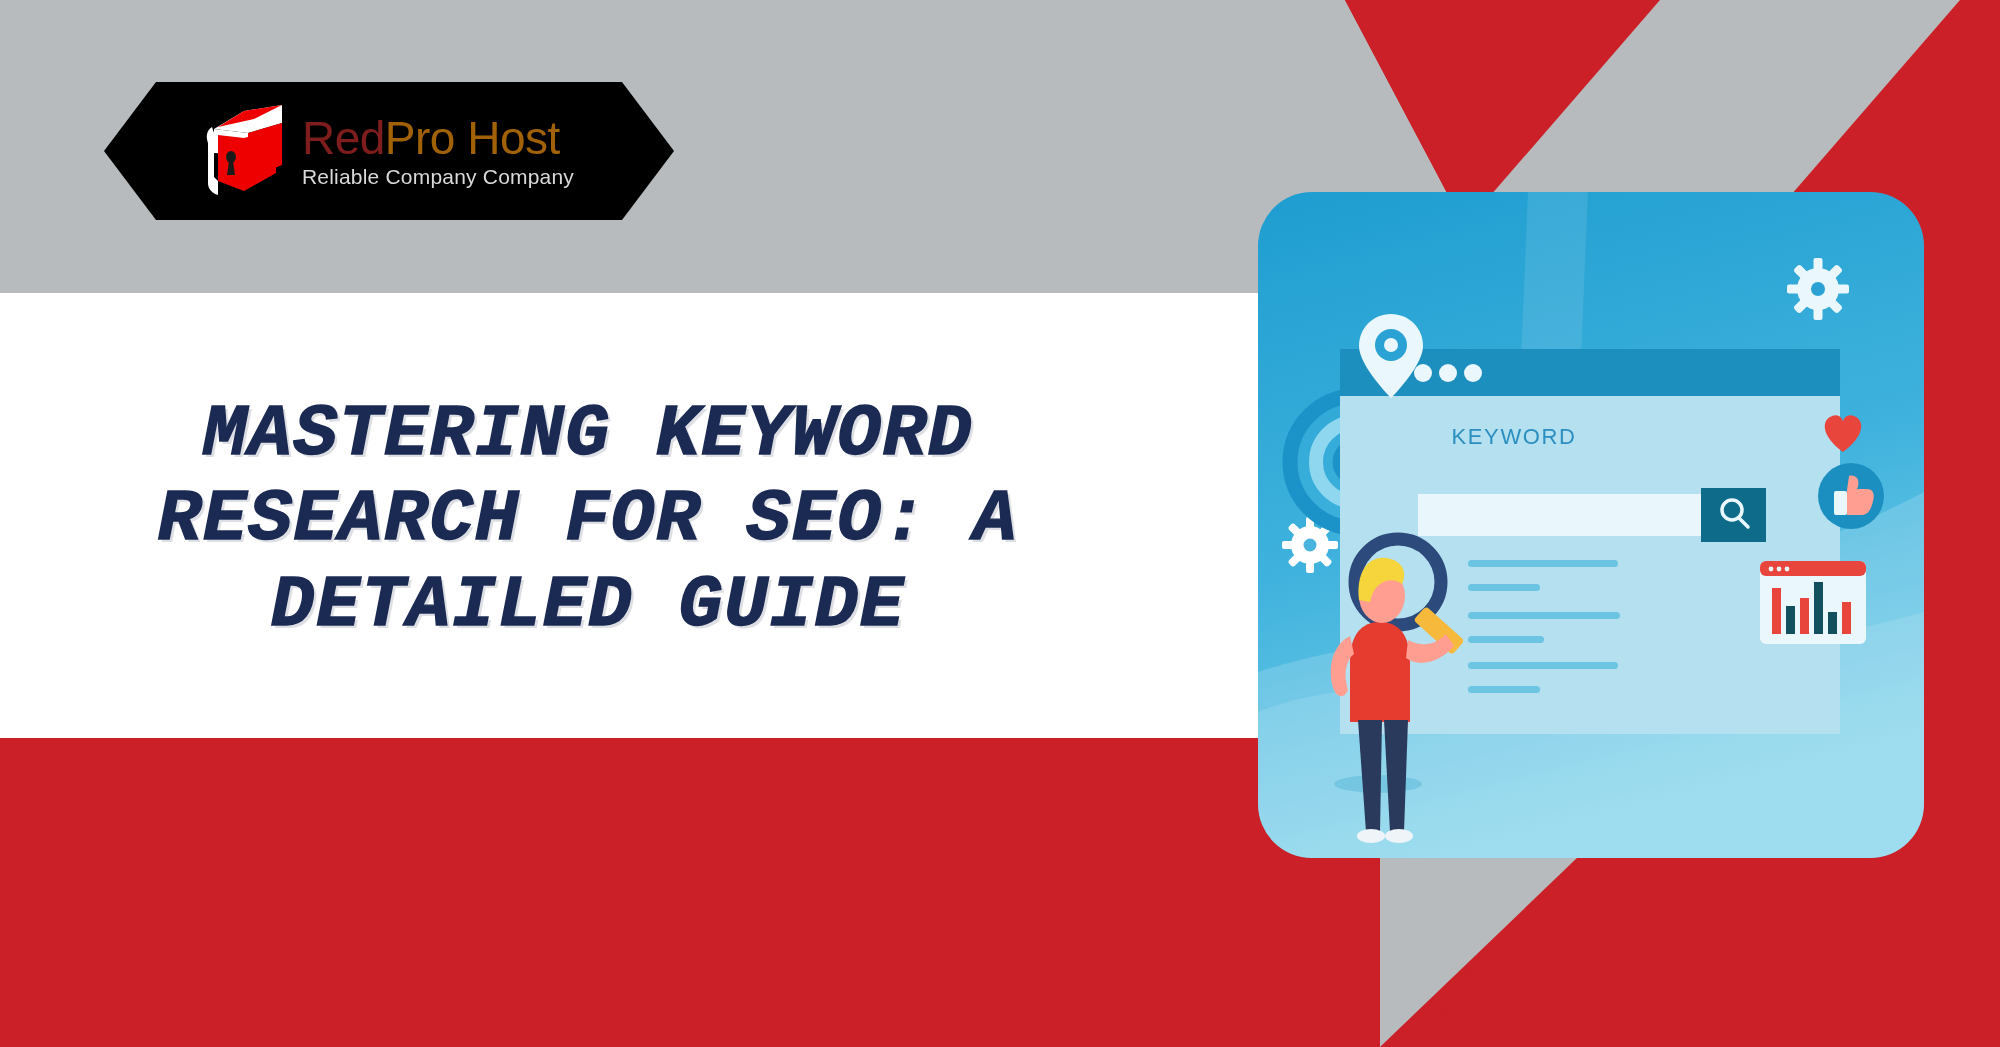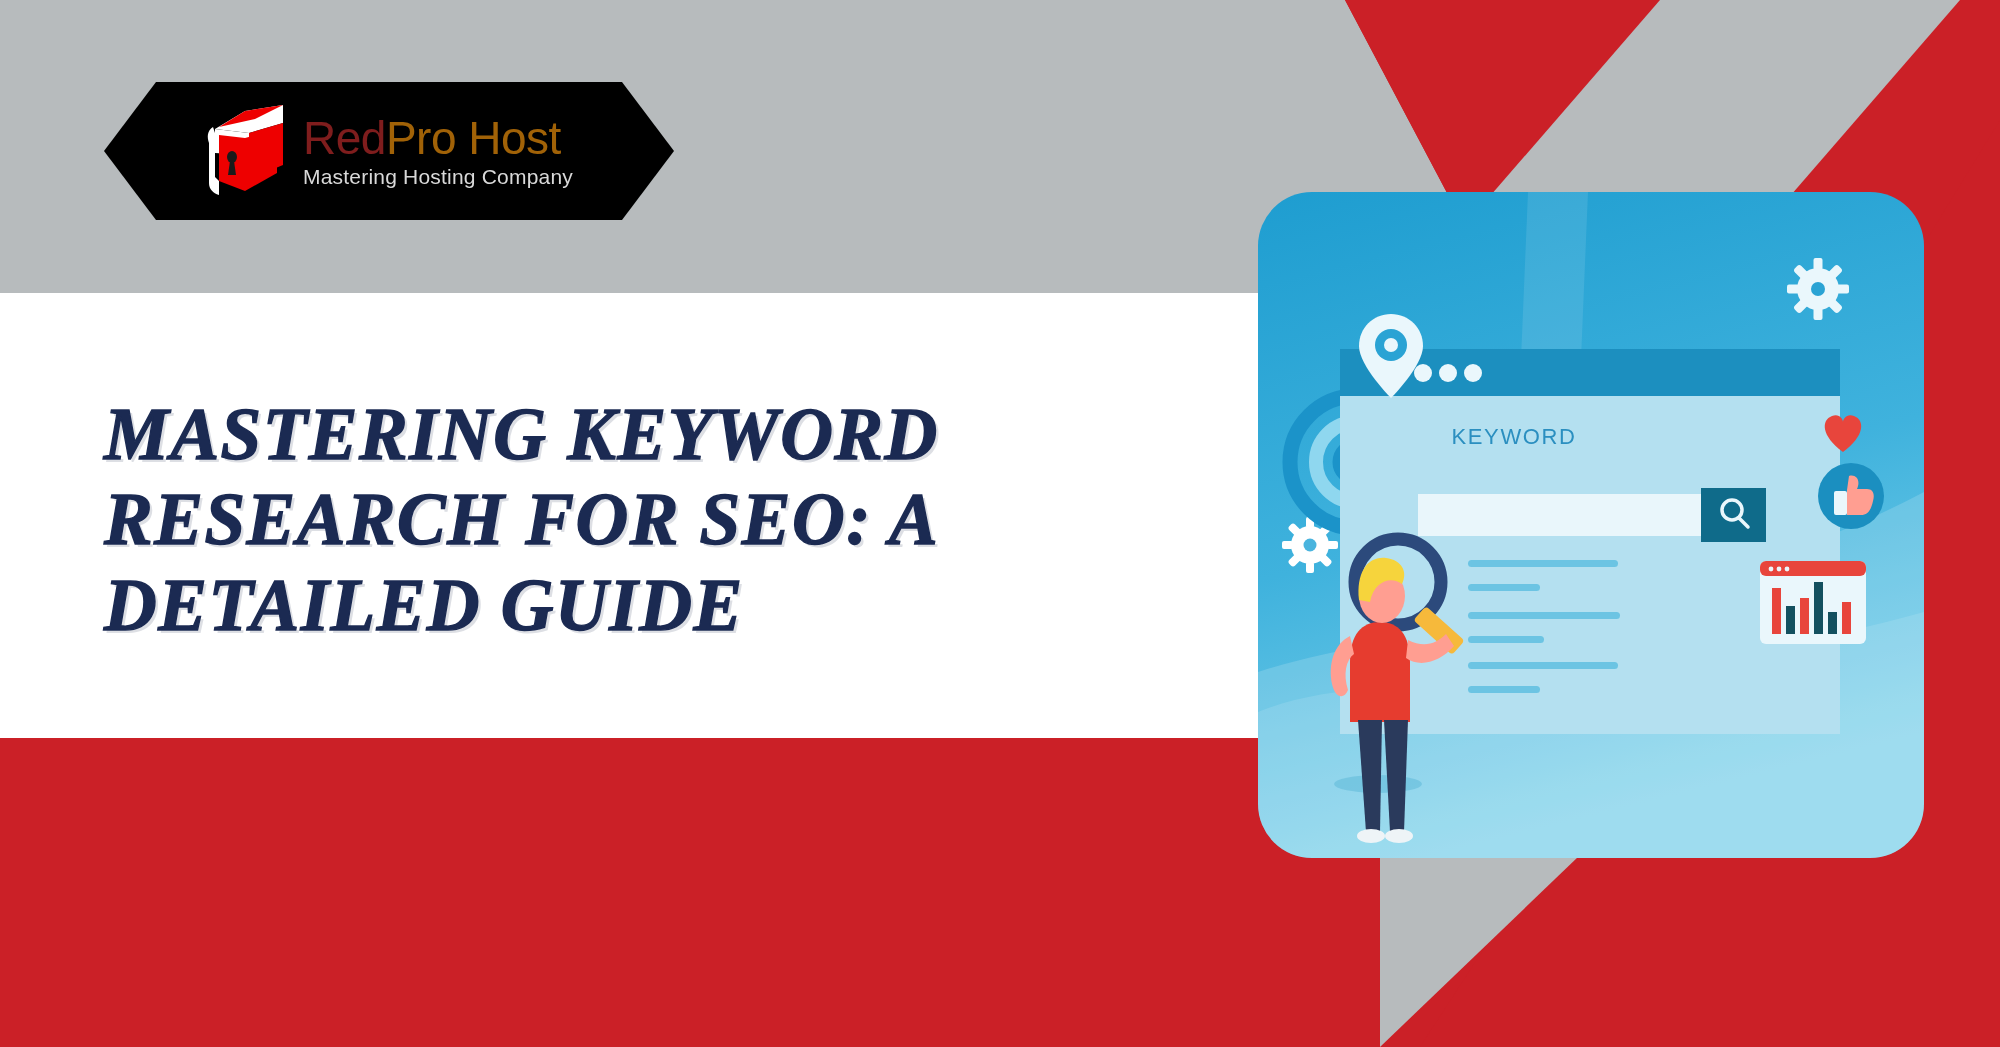--- a/index.html
+++ b/index.html
@@ -39,23 +39,24 @@
   }
   .logo-line1 .red{color:#7f1d1d;}
   .logo-line1 .white{color:#a16207;}
   .logo-line2{
     font-size:21px;color:#d9d9d9;white-space:nowrap;margin-top:5px;letter-spacing:0.2px;
     font-family:"Liberation Sans", sans-serif;
   }
 
   
   .headline{
-    position:absolute;left:104px;top:392px;width:940px;
+    position:absolute;left:118px;top:392px;width:940px;
+    text-align:center;
     color:#1b2a52;
-    font-family:Liberation Serif, serif;
+    font-family:Liberation Mono, monospace;
     font-style:italic;font-weight:700;
     font-size:73px;line-height:1.17;
     letter-spacing:1.5px;
     text-transform:uppercase;
     text-shadow:3px 3px 0 rgba(180,185,195,0.45);
     -webkit-text-stroke:1.4px #1b2a52;
   }
 
   
   .card{
@@ -103,21 +104,21 @@
         <path d="M14 32 L40 35 L40 88 L14 78 Z" fill="#ee0000"></path>
         <path d="M40 35 L72 26 L72 70 L40 88 Z" fill="#ee0000"></path>
         <path d="M44 44 L78 30 L78 48 L44 62 Z" fill="#ee0000"></path>
         <path d="M44 58 L78 44 L78 62 L44 76 Z" fill="#ee0000"></path>
         <ellipse cx="27" cy="54" rx="5" ry="6" fill="#1a1a1a"></ellipse>
         <path d="M25 58 L29 58 L31 72 L23 72 Z" fill="#1a1a1a"></path>
         <path d="M8 24 C2 28 2 34 4 40 L4 80 C4 86 8 90 14 92 L14 78 L10 74 L10 30 Z" fill="#ffffff"></path>
       </svg>
       <div class="logo-text">
         <div class="logo-line1"><span class="red">Red</span><span class="white">Pro Host</span></div>
-        <div class="logo-line2">Mastering Hosting Company</div>
+        <div class="logo-line2">Reliable Company Company</div>
       </div>
     </div>
   </div>
 
   <div class="headline">Mastering Keyword Research for SEO: A Detailed Guide</div>
 
   <div class="card">
     <svg class="card-svg" viewBox="0 0 666 666">
       <defs>
         <linearGradient id="cardg" x1="0" y1="0" x2="0.25" y2="1">

